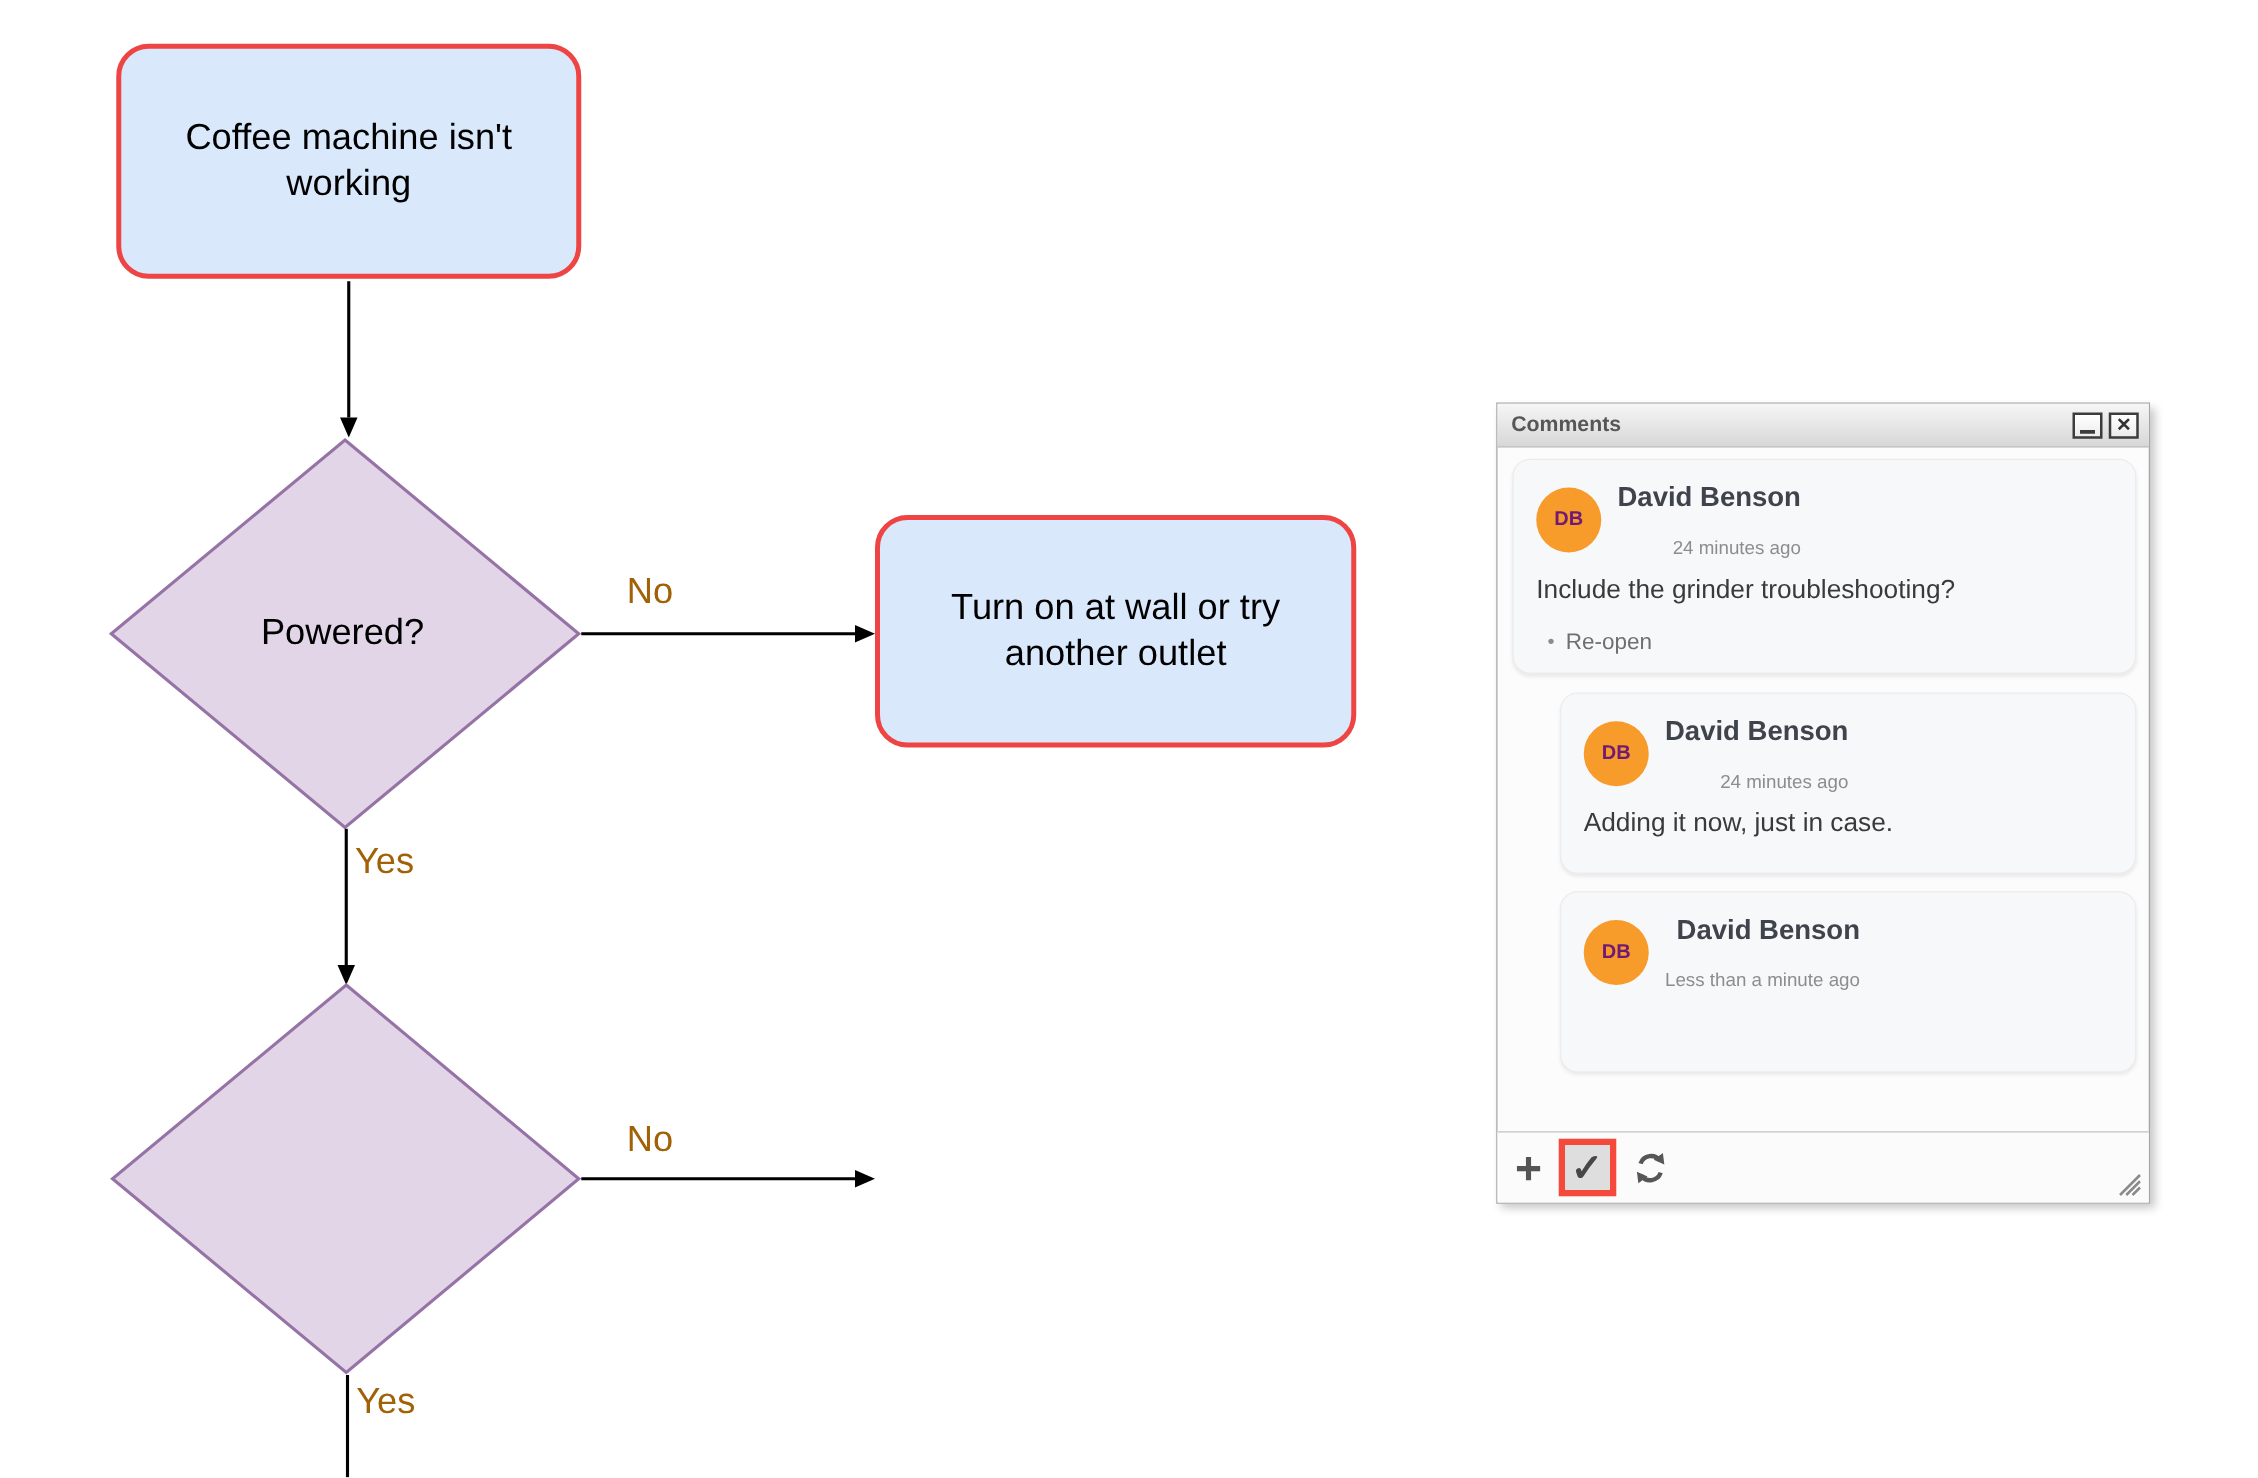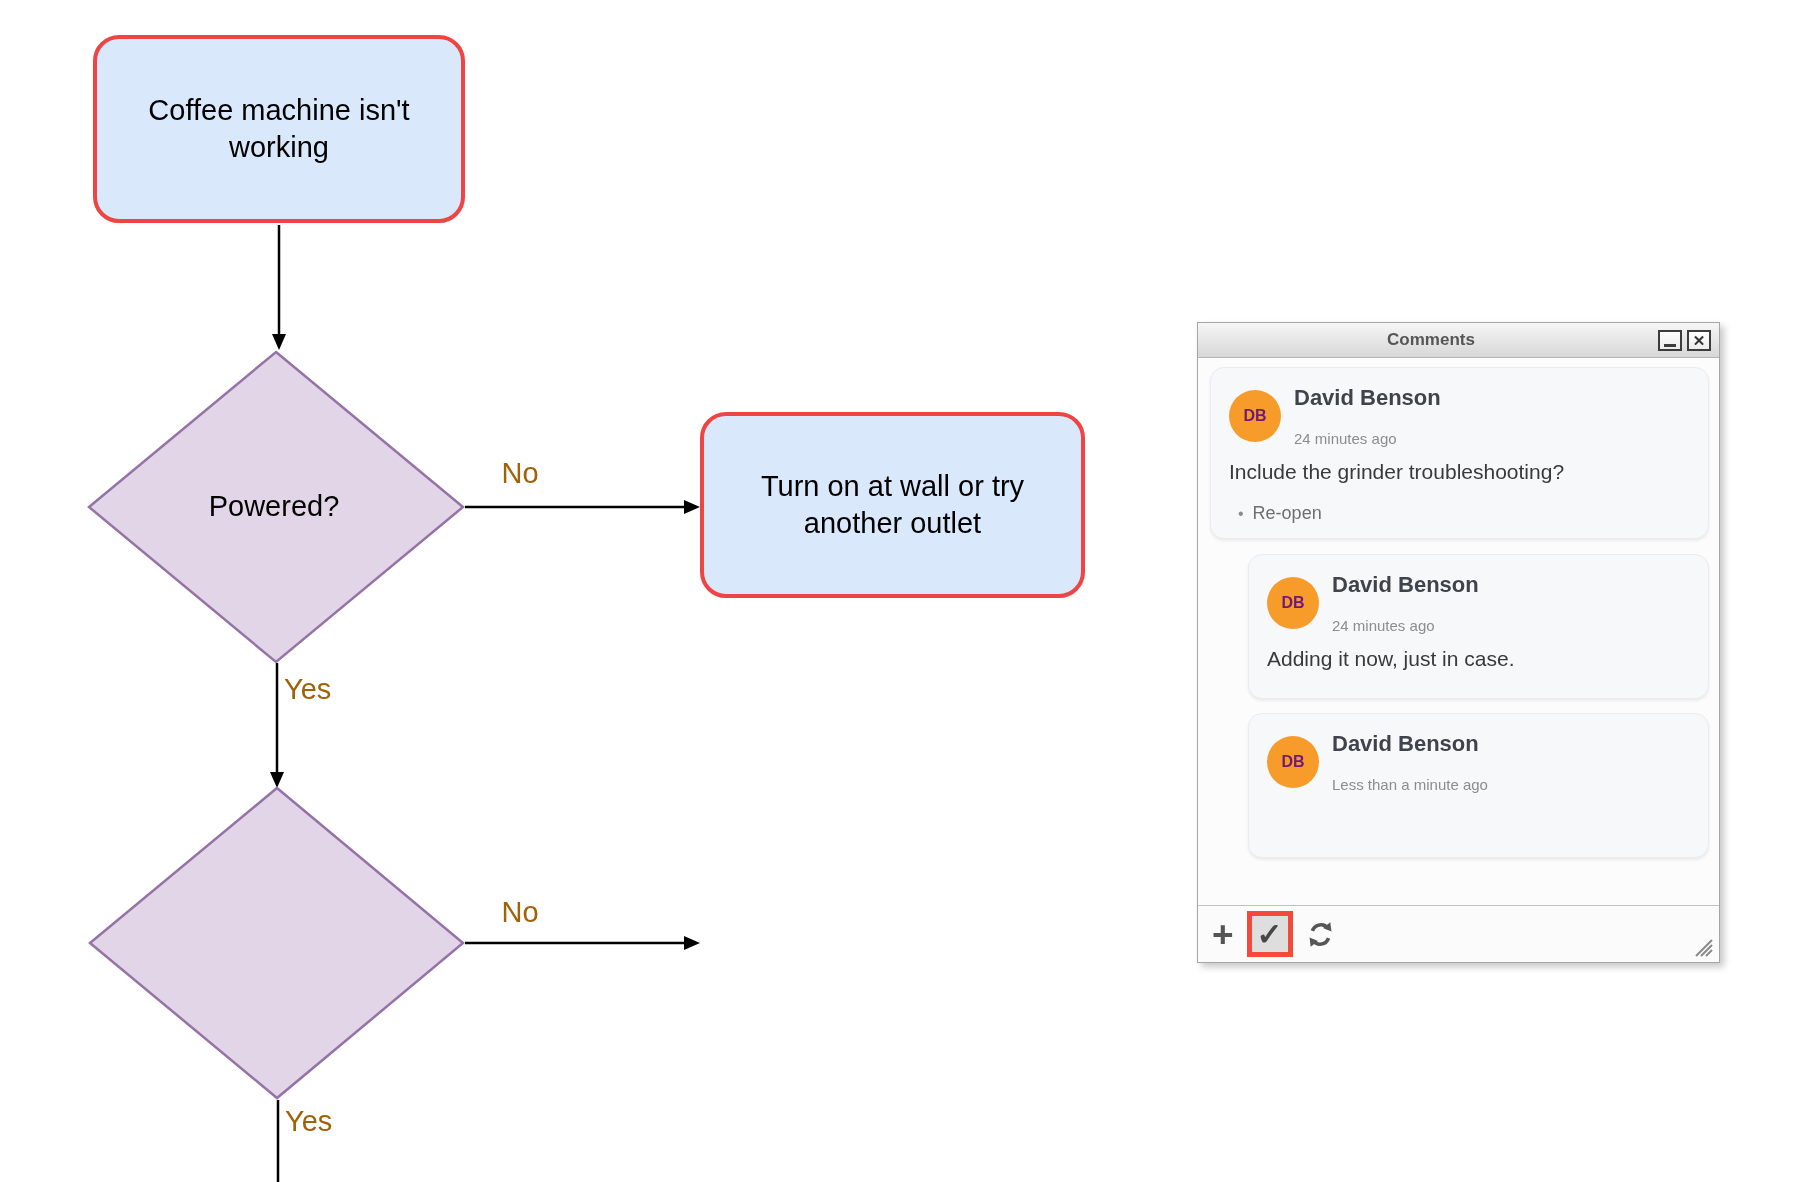--- a/index.html
+++ b/index.html
@@ -13,36 +13,36 @@
   .fc-box { background:#dae8fc; border:4px solid #ef4444; border-radius:26px; padding:0 20px; }
   .fc-diamond-label { background:transparent; }
   .fc-edge-label { position:absolute; font-size:29px; color:#a16207; }
 
   
   .panel { position:absolute; left:1197px; top:322px; width:523px; height:641px;
            background:#fcfcfc; border:1px solid #a6a6a6;
            box-shadow:4px 4px 7px rgba(0,0,0,0.22); }
   .panel-header { height:35px; display:flex; align-items:center;
                   background:linear-gradient(#f6f6f6, #d7d7d7);
-                  border-bottom:1px solid #b5b5b5; padding:0 8px 0 11px;text-align:center; }
+                  border-bottom:1px solid #b5b5b5; padding:0 8px 0 11px; }
   .panel-title { font-size:17px; font-weight:bold; color:#565656; flex:1; }
   .win-btn { width:24px; height:21px; background:linear-gradient(#ffffff,#ececec);
              border:2px solid #3c3c3c; margin-left:5px; display:flex;
              align-items:center; justify-content:center; cursor:default; }
   .win-btn .minbar { width:12px; height:3px; background:#3c3c3c; margin-top:10px; }
   .win-btn .xglyph { font-size:15px; font-weight:bold; color:#333; line-height:1; }
 
   .comment-card { position:absolute; background:#f7f8fa; border:1px solid #ececee;
                   border-radius:14px; padding:17px 18px;
                   box-shadow:0 2px 3px rgba(0,0,0,0.07); }
   .card-head { display:flex; align-items:center; }
   .avatar { width:52px; height:52px; border-radius:50%; background:#f79b2a;
             display:flex; align-items:center; justify-content:center;
             font-size:16px; font-weight:bold; color:#701a75; flex:0 0 52px; }
-  .head-stack { margin-left:13px; }
+  .head-stack { margin-left:13px;text-align:right; }
   .author { font-size:22px; font-weight:bold; color:#3f434c; line-height:1.15; }
   .timestamp { font-size:15px; color:#8d8d8d; margin-top:20px; }
   .comment-text { font-size:21px; color:#3a3a3a; margin-top:13px; }
   .action-row { margin-top:19px; padding-left:9px; font-size:18px; color:#6f6f6f;
                 display:flex; align-items:center; gap:9px; cursor:pointer; }
   .action-bullet { font-size:16px; color:#8b8b8b; }
 
   .panel-toolbar { position:absolute; left:0; right:0; bottom:0; height:57px;
                    border-top:1px solid #c2c2c2; background:#fbfbfb;
                    display:flex; align-items:center; padding:0 12px 0 14px; }

